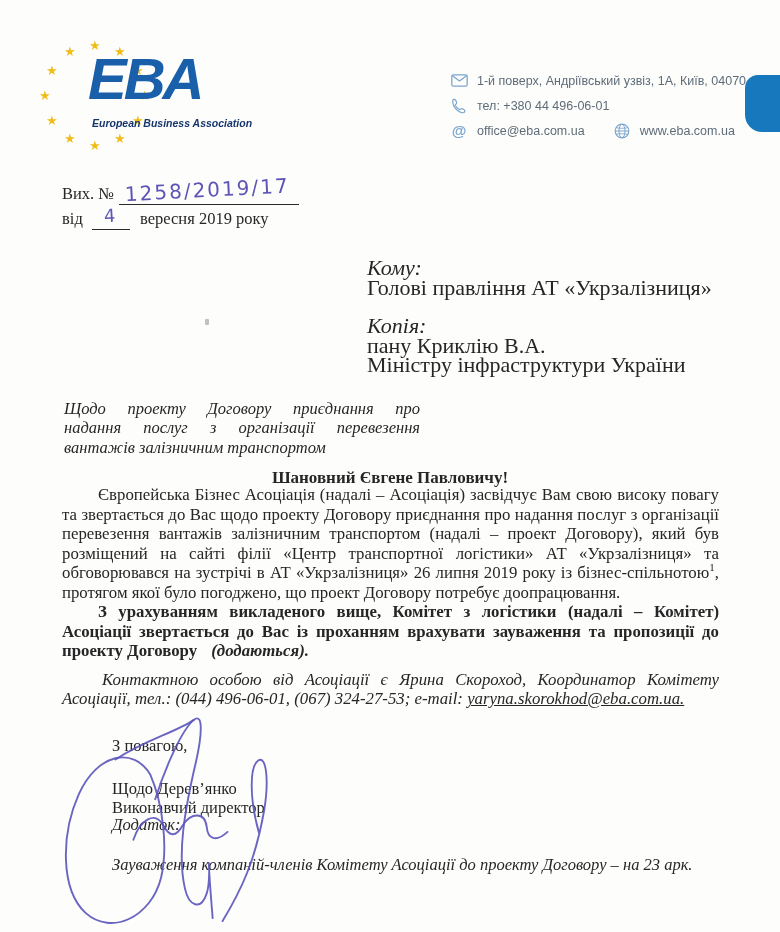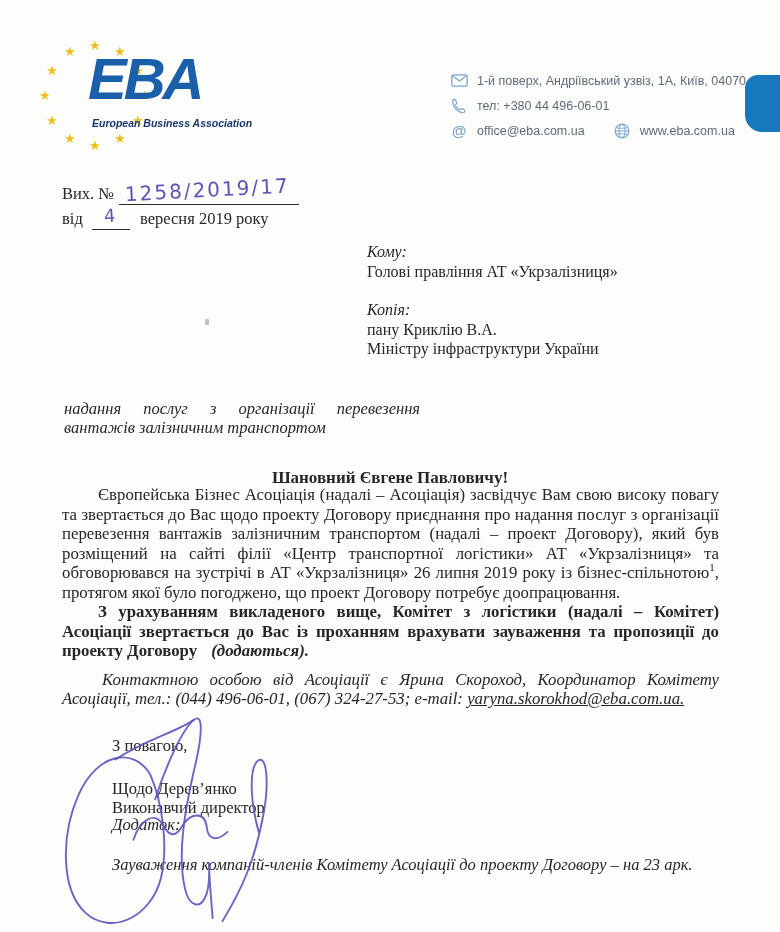--- a/index.html
+++ b/index.html
@@ -34,21 +34,21 @@
   .ref-row { height:27px; }
   .blank { display:inline-block; border-bottom:1.6px solid #2a2a2a; min-width:180px; margin-left:5px; vertical-align:baseline; }
   .blank.short { min-width:38px; margin-right:6px; text-align:center; }
   .ink {
     display:inline-block; font-family:"DejaVu Sans", sans-serif;
     font-size:20px; color:#5c55b5; letter-spacing:2px;
     transform:rotate(-3deg) translateY(-2px); padding-left:6px;
   }
   .blank.short .ink { padding-left:0; font-size:18px; }
   
-  .recips { position:absolute; left:367px; top:242px; font-size:16px; line-height:19.5px; }
+  .recips { position:absolute; left:367px; top:258px; font-size:22px; line-height:19.5px; }
   .recips .lbl { font-style:italic; }
   .recip-gap { height:19px; }
   
   .subject { position:absolute; left:64px; top:399px; width:356px; font-style:italic; font-size:16.5px; line-height:19.3px; }
   .subject .just { text-align:justify; text-align-last:justify; }
   
   .salutation { position:absolute; left:0; top:468px; width:780px; text-align:center; font-weight:bold; font-size:17px; }
   .bodytext { position:absolute; left:62px; top:485px; width:657px; font-size:16.8px; line-height:19.5px; text-align:justify; }
   .bodytext p { margin:0; text-indent:36px; }
   .bodytext p.b { font-weight:bold; }
@@ -144,20 +144,21 @@
   <div class="recips">
     <div class="lbl">Кому:</div>
     <div>Голові правління АТ «Укрзалізниця»</div>
     <div class="recip-gap"></div>
     <div class="lbl">Копія:</div>
     <div>пану Криклію В.А.</div>
     <div>Міністру інфраструктури України</div>
   </div>
 
   <div class="subject">
+    <div class="just">Щодо проекту Договору приєднання про</div>
     <div class="just">надання послуг з організації перевезення</div>
     <div>вантажів залізничним транспортом</div>
   </div>
 
   <div class="salutation">Шановний Євгене Павловичу!</div>
 
   <div class="bodytext">
     <p><span>Європейська Бізнес Асоціація (надалі – Асоціація) засвідчує Вам свою високу повагу та звертається до Вас щодо проекту Договору приєднання про надання послуг з організації перевезення вантажів залізничним транспортом (надалі – проект Договору), який був розміщений на сайті філії «Центр транспортної логістики» АТ «Укрзалізниця» та обговорювався на зустрічі в АТ «Укрзалізниця» 26 липня 2019 року із бізнес-спільнотою</span><sup>1</sup><span>, протягом якої було погоджено, що проект Договору потребує доопрацювання.</span></p>
     <p class="b"><span>З урахуванням викладеного вище, Комітет з логістики (надалі – Комітет) Асоціації звертається до Вас із проханням врахувати зауваження та пропозиції до проекту Договору </span><span class="bi">(додаються).</span></p>
     <p class="i"><span>Контактною особою від Асоціації є Ярина Скороход, Координатор Комітету Асоціації, тел.: (044) 496-06-01, (067) 324-27-53; e-mail: </span><span class="u">yaryna.skorokhod@eba.com.ua.</span></p>

